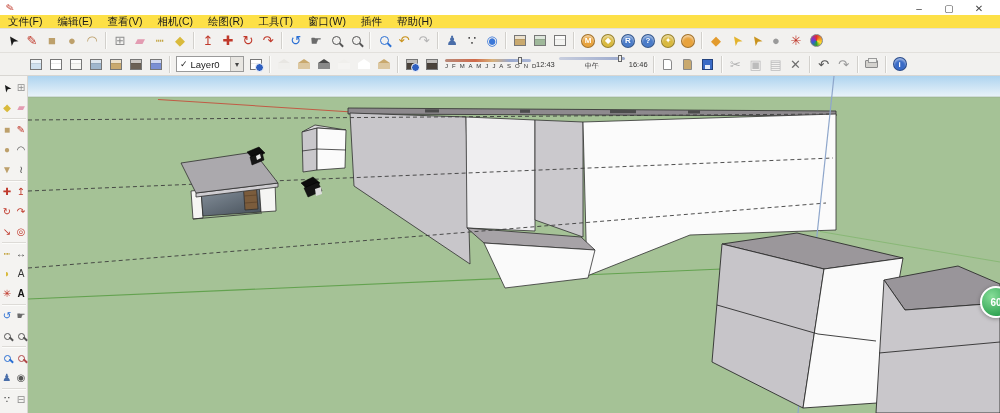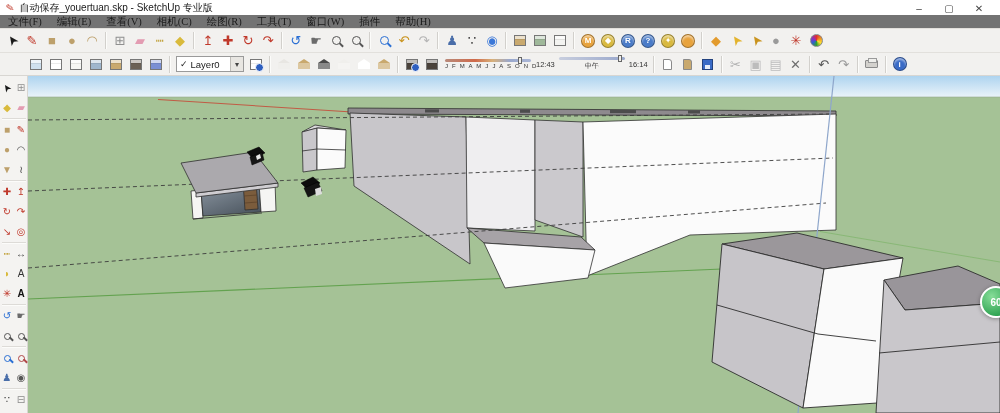--- a/index.html
+++ b/index.html
@@ -7,21 +7,21 @@
   body { font-family:"Liberation Sans","DejaVu Sans",sans-serif; font-size:11px; background:#fff; position:relative; color:#222; }
 
   
   .titlebar { height:15px; display:flex; align-items:center; gap:5px; padding:1px 6px 0 6px; background:#fff; }
   .app-logo { color:#c0392b; font-size:10px; line-height:10px; transform:rotate(-10deg); }
   .title-text { font-size:10px; color:#1a1a1a; }
   .win-controls { margin-left:auto; display:flex; gap:0; }
   .win-controls span { width:30px; text-align:center; font-size:10px; color:#444; cursor:default; }
 
   
-  .menubar { height:13px; display:flex; gap:15px; align-items:center; padding:0 8px; background:#737373;font-family:Liberation Serif, serif; }
+  .menubar { height:13px; display:flex; gap:15px; align-items:center; padding:0 8px; background:#fde047; }
   .menubar span { font-size:10.5px; color:#1a1a1a; white-space:nowrap; }
 
   
   .toolbar { height:24px; background:#f2f1ef; border-top:1px solid #e2e0dc; display:flex; align-items:center; padding:0 2px; }
   .toolbar2 { padding-left:26px; border-bottom:1px solid #d8d6d2; }
   .tb-btn { min-width:20px; height:20px; display:flex; align-items:center; justify-content:center; flex:0 0 auto; }
   .tb-glyph { font-size:13px; line-height:13px; }
   .tb-sep { width:2px; height:17px; border-left:1px solid #d2d0cc; border-right:1px solid #fcfcfa; margin:0 3px; flex:0 0 auto; }
   .rnw { display:inline-block; transform:rotate(-125deg); }
   .bold { font-weight:bold; }
@@ -67,21 +67,20 @@
   .screen-badge { position:absolute; left:952px; top:210px; width:32px; height:32px; border-radius:50%;
     background:radial-gradient(circle at 35% 30%, #86dd98, #2fa352 75%); border:2px solid #fff;
     box-shadow:0 1px 4px rgba(0,0,0,.35); color:#fff; font-size:10px; font-weight:bold;
     display:flex; align-items:center; justify-content:center; }
 </style>
 </head>
 <body>
 
 <div class="titlebar">
   <span class="app-logo">✎</span>
-  <span class="title-text">自动保存_youertuan.skp - SketchUp 专业版</span>
   <div class="win-controls">
     <span>–</span>
     <span>▢</span>
     <span>✕</span>
   </div>
 </div>
 
 <div class="menubar" id="menubar">
     <span>文件(F)</span>
     <span>编辑(E)</span>
@@ -290,21 +289,21 @@
     </div>
     <div class="tb-btn">
       <div class="sl-time">
         <div class="track">
           <span class="handle"></span>
         </div>
         <div class="cap">中午</div>
       </div>
     </div>
     <div class="tb-btn">
-      <span class="tb-label">16:14</span>
+      <span class="tb-label">16:46</span>
     </div>
     <div class="tb-sep"></div>
     <div class="tb-btn">
       <span class="g-page" style="background-color: rgb(255, 255, 255);"></span>
     </div>
     <div class="tb-btn">
       <span class="g-page" style="background-color: rgb(201, 169, 110);"></span>
     </div>
     <div class="tb-btn">
       <span class="g-floppy"></span>

